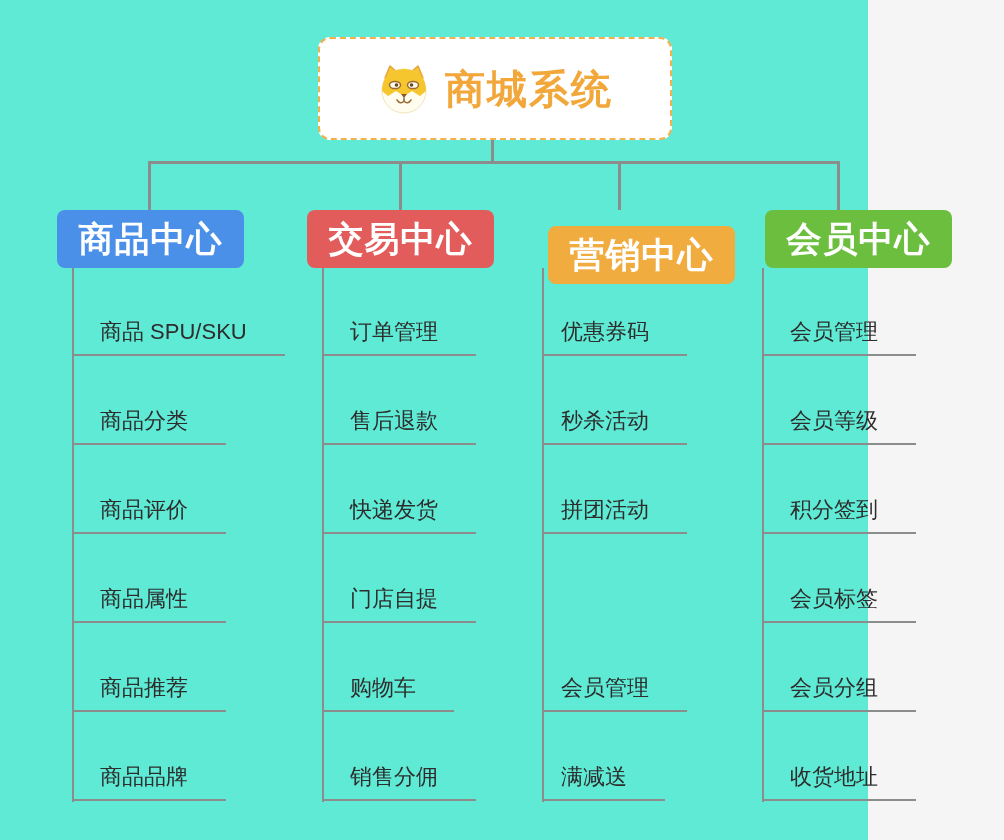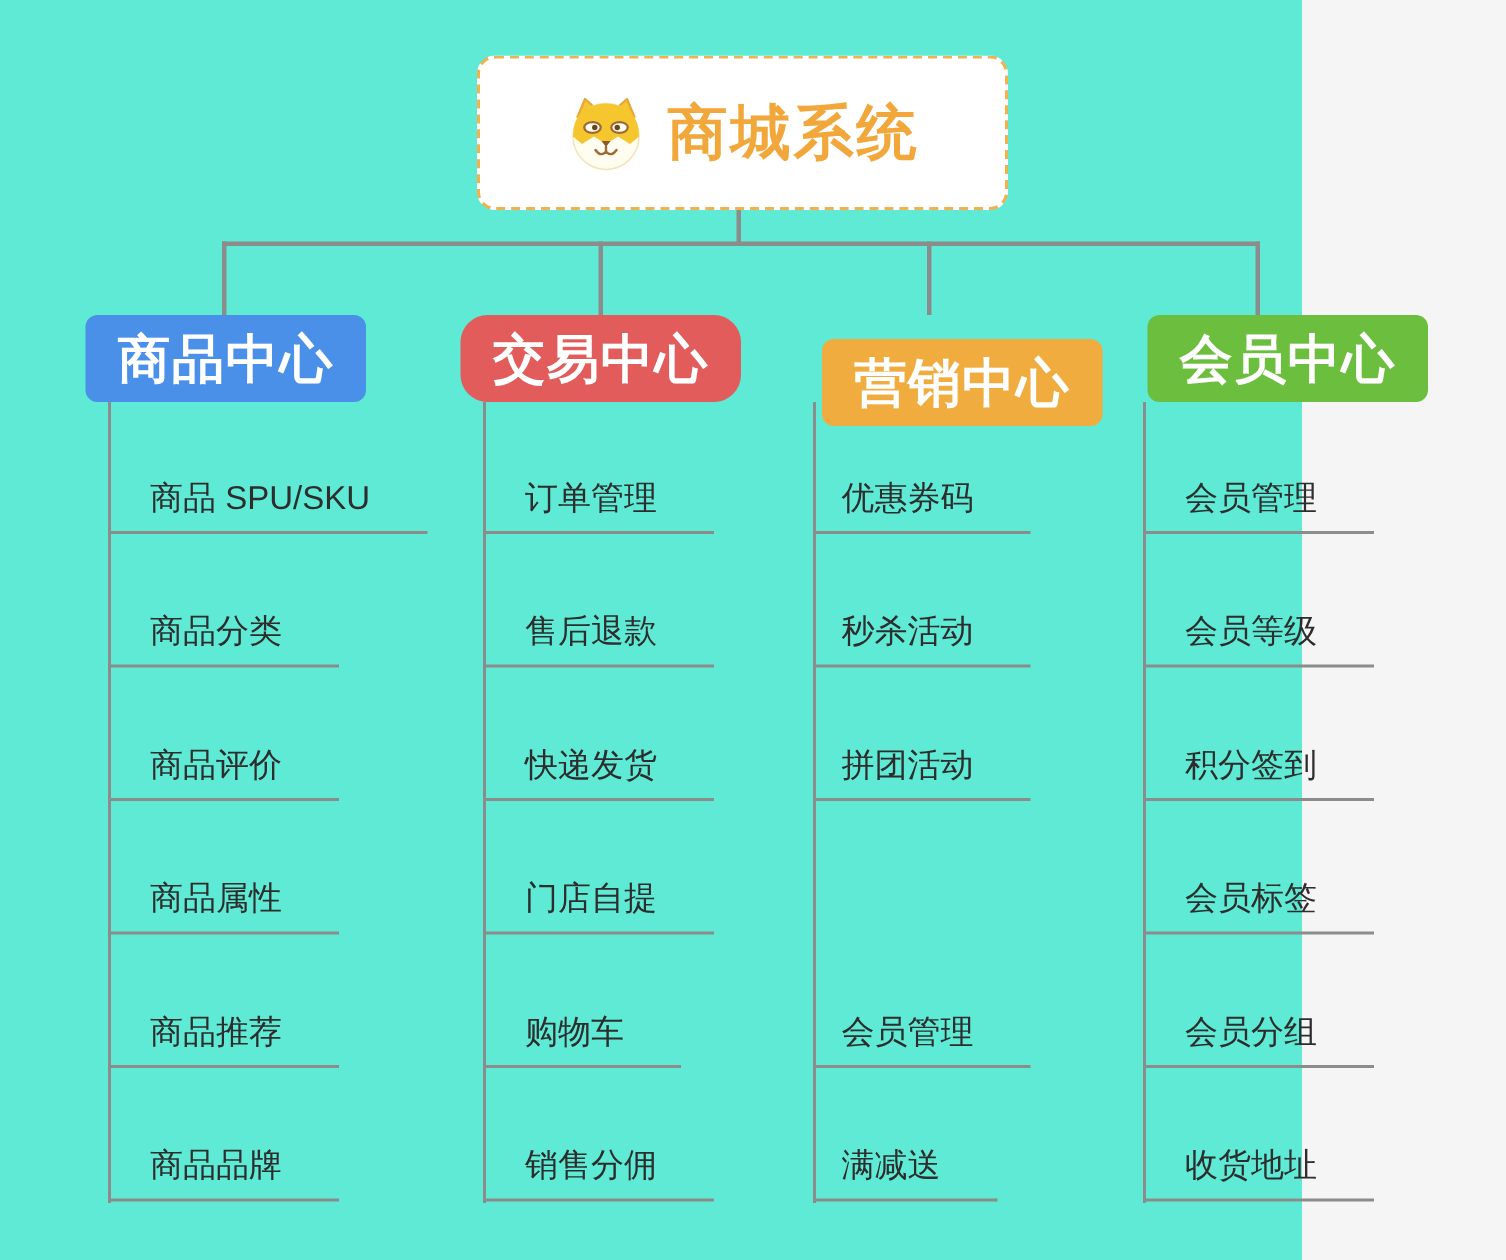--- a/index.html
+++ b/index.html
@@ -63,21 +63,21 @@
     color: #ffffff;
     font-size: 35px;
     font-weight: bold;
     display: flex;
     align-items: center;
     justify-content: center;
     letter-spacing: 1px;
     cursor: pointer;
   }
   .bh-1 { left: 57px; }
-  .bh-2 { left: 307px; border-radius: 18px; }
+  .bh-2 { left: 307px; }
   .bh-3 { left: 548px; margin-top: 16px; }
   .bh-4 { left: 745px; }
 
   
   .leaf {
     position: absolute;
     display: inline-block;
     padding: 0 38px 7px 28px;
     border-bottom: 2px solid #8c8c8c;
     font-size: 22px;

